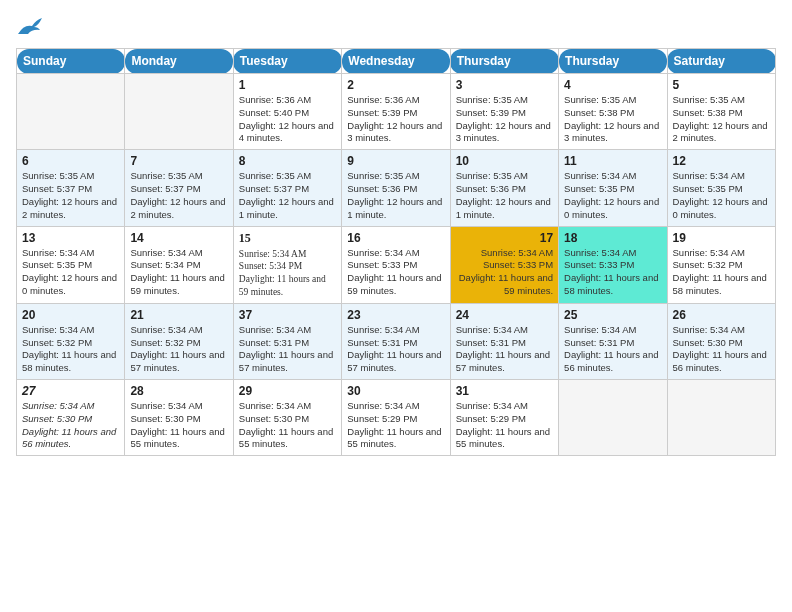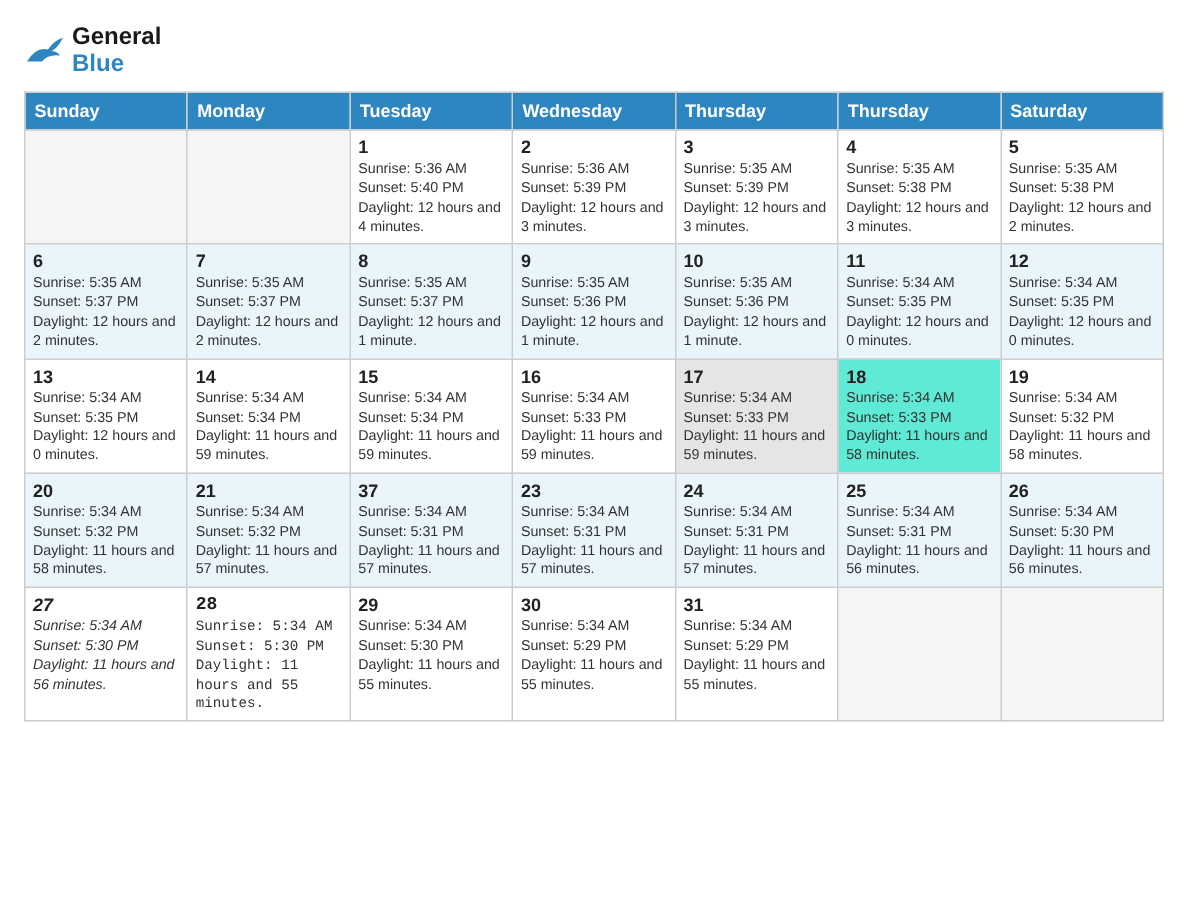--- a/index.html
+++ b/index.html
@@ -68,34 +68,30 @@
       font-size: 9.5px;
       color: #333;
       line-height: 1.35;
     }
     .empty {
       background: #f9f9f9;
     }
     tr:nth-child(odd) td { background: #ffffff; }
     tr:nth-child(even) td { background: #f2f8fd; }
     
-    tr:first-child th { background: #2E86C1 !important; }
+    tr:first-child th { background: #2E86C1 !important; border-radius: 12px; }
   </style>
 </head>
 <body>
 
 <div class="header">
   <div class="logo">
     <svg class="logo-bird" viewBox="0 0 28 22" xmlns="http://www.w3.org/2000/svg">
       <path d="M2 18 Q8 8 16 10 Q20 4 26 2 Q22 10 18 11 Q22 11 24 14 Q16 13 12 18 Z" fill="#2E86C1"></path>
     </svg>
-    <div>
-      <div style="font-size:16px; font-weight:bold; color:#1a1a1a; line-height:1.1;">General</div>
-      <div style="font-size:16px; font-weight:bold; color:#2E86C1; line-height:1.1;">Blue</div>
-    </div>
   </div>
   <div class="title-block">
     <div class="month-title"></div>
     <div class="location"></div>
   </div>
 </div>
 
 <table class="calendar">
   <thead>
     <tr>
@@ -193,33 +189,33 @@
           <div class="day-info" style="white-space: pre-line;">Sunrise: 5:34 AM
 Sunset: 5:35 PM
 Daylight: 12 hours and 0 minutes.</div>
         </td>
         <td style="background-color: rgb(255, 255, 255);">
           <div class="day-num">14</div>
           <div class="day-info" style="white-space: pre-line;">Sunrise: 5:34 AM
 Sunset: 5:34 PM
 Daylight: 11 hours and 59 minutes.</div>
         </td>
-        <td style="background-color: rgb(255, 255, 255);">
+        <td style="background-color: rgb(255, 255, 255); font-family: Liberation Serif, serif;">
           <div class="day-num">15</div>
           <div class="day-info" style="white-space: pre-line;">Sunrise: 5:34 AM
 Sunset: 5:34 PM
 Daylight: 11 hours and 59 minutes.</div>
         </td>
         <td style="background-color: rgb(255, 255, 255);">
           <div class="day-num">16</div>
           <div class="day-info" style="white-space: pre-line;">Sunrise: 5:34 AM
 Sunset: 5:33 PM
 Daylight: 11 hours and 59 minutes.</div>
         </td>
-        <td style="background-color: #e5e5e5;">
+        <td style="background-color: #eab308; text-align: right;">
           <div class="day-num">17</div>
           <div class="day-info" style="white-space: pre-line;">Sunrise: 5:34 AM
 Sunset: 5:33 PM
 Daylight: 11 hours and 59 minutes.</div>
         </td>
         <td style="background-color: #5eead4;">
           <div class="day-num">18</div>
           <div class="day-info" style="white-space: pre-line;">Sunrise: 5:34 AM
 Sunset: 5:33 PM
 Daylight: 11 hours and 58 minutes.</div>
@@ -275,21 +271,21 @@
 Daylight: 11 hours and 56 minutes.</div>
         </td>
       </tr>
       <tr>
         <td style="background-color: rgb(255, 255, 255); font-style: italic;">
           <div class="day-num">27</div>
           <div class="day-info" style="white-space: pre-line;">Sunrise: 5:34 AM
 Sunset: 5:30 PM
 Daylight: 11 hours and 56 minutes.</div>
         </td>
-        <td style="background-color: rgb(255, 255, 255); font-family: Liberation Mono, monospace;">
+        <td style="background-color: rgb(255, 255, 255);">
           <div class="day-num">28</div>
           <div class="day-info" style="white-space: pre-line;">Sunrise: 5:34 AM
 Sunset: 5:30 PM
 Daylight: 11 hours and 55 minutes.</div>
         </td>
         <td style="background-color: rgb(255, 255, 255);">
           <div class="day-num">29</div>
           <div class="day-info" style="white-space: pre-line;">Sunrise: 5:34 AM
 Sunset: 5:30 PM
 Daylight: 11 hours and 55 minutes.</div>

